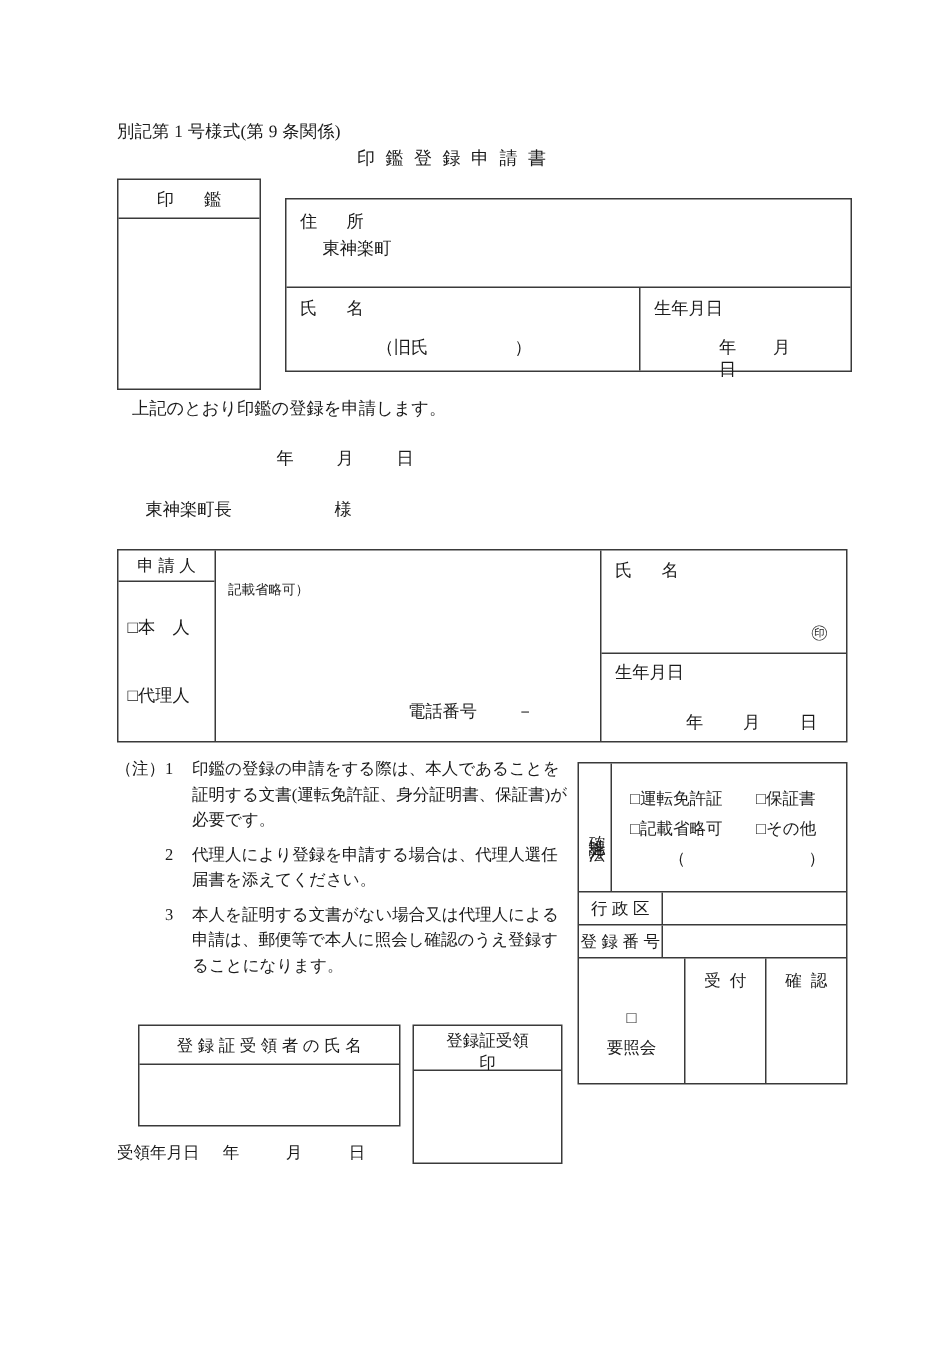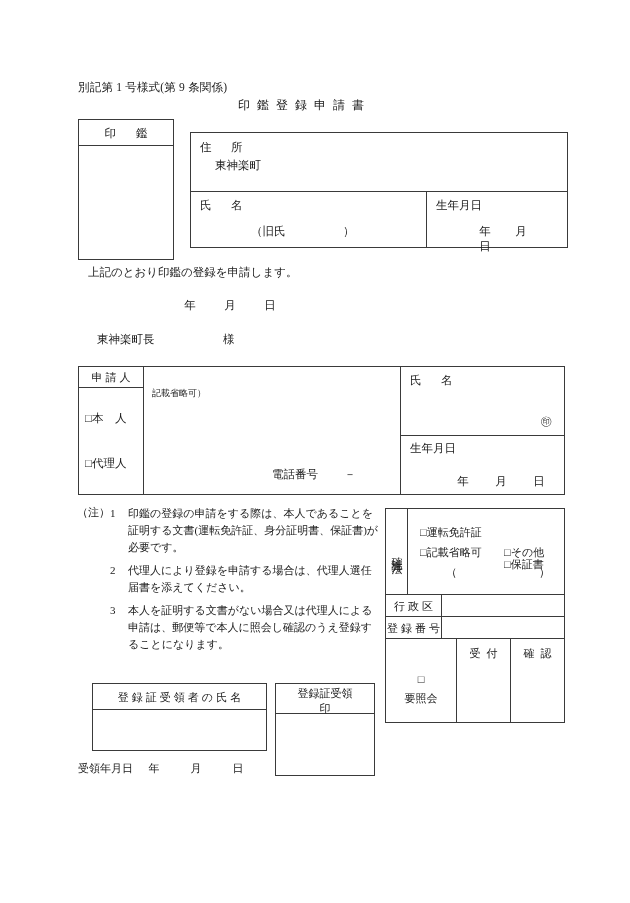--- a/index.html
+++ b/index.html
@@ -134,21 +134,21 @@
             border-bottom:1px solid #3a3a3a; box-sizing:border-box; }
   .v-sec1 .vlabel { position:absolute; left:0; top:0; bottom:0; width:22px;
                     border-right:1px solid #3a3a3a; box-sizing:border-box; }
   .v-sec1 .vlabel span {
     position:absolute; left:50%; top:50%; transform:translate(-50%,-50%);
     font-size:11px; writing-mode:vertical-rl; letter-spacing:2px; white-space:nowrap;
   }
   .v-sec1 .vbody { position:absolute; left:22px; top:0; right:0; bottom:0; }
   .chkline { position:absolute; font-size:11px; white-space:nowrap; }
   .chk-a { left:12px; top:16px; }
-  .chk-b { left:96px; top:16px;margin-top:32px; }
+  .chk-b { left:96px; top:16px; }
   .chk-c { left:12px; top:36px; }
   .chk-d { left:96px; top:36px; }
   .paren-l { position:absolute; left:38px; top:56px; font-size:11px; }
   .paren-r { position:absolute; left:131px; top:56px; font-size:11px; }
 
   .v-row { position:absolute; left:0; right:0; height:22px;
            border-bottom:1px solid #3a3a3a; box-sizing:border-box; }
   .v-row .k { position:absolute; left:0; top:0; bottom:0; width:56px;
               border-right:1px solid #3a3a3a; box-sizing:border-box; }
   .v-row .k span { position:absolute; left:50%; top:50%;

